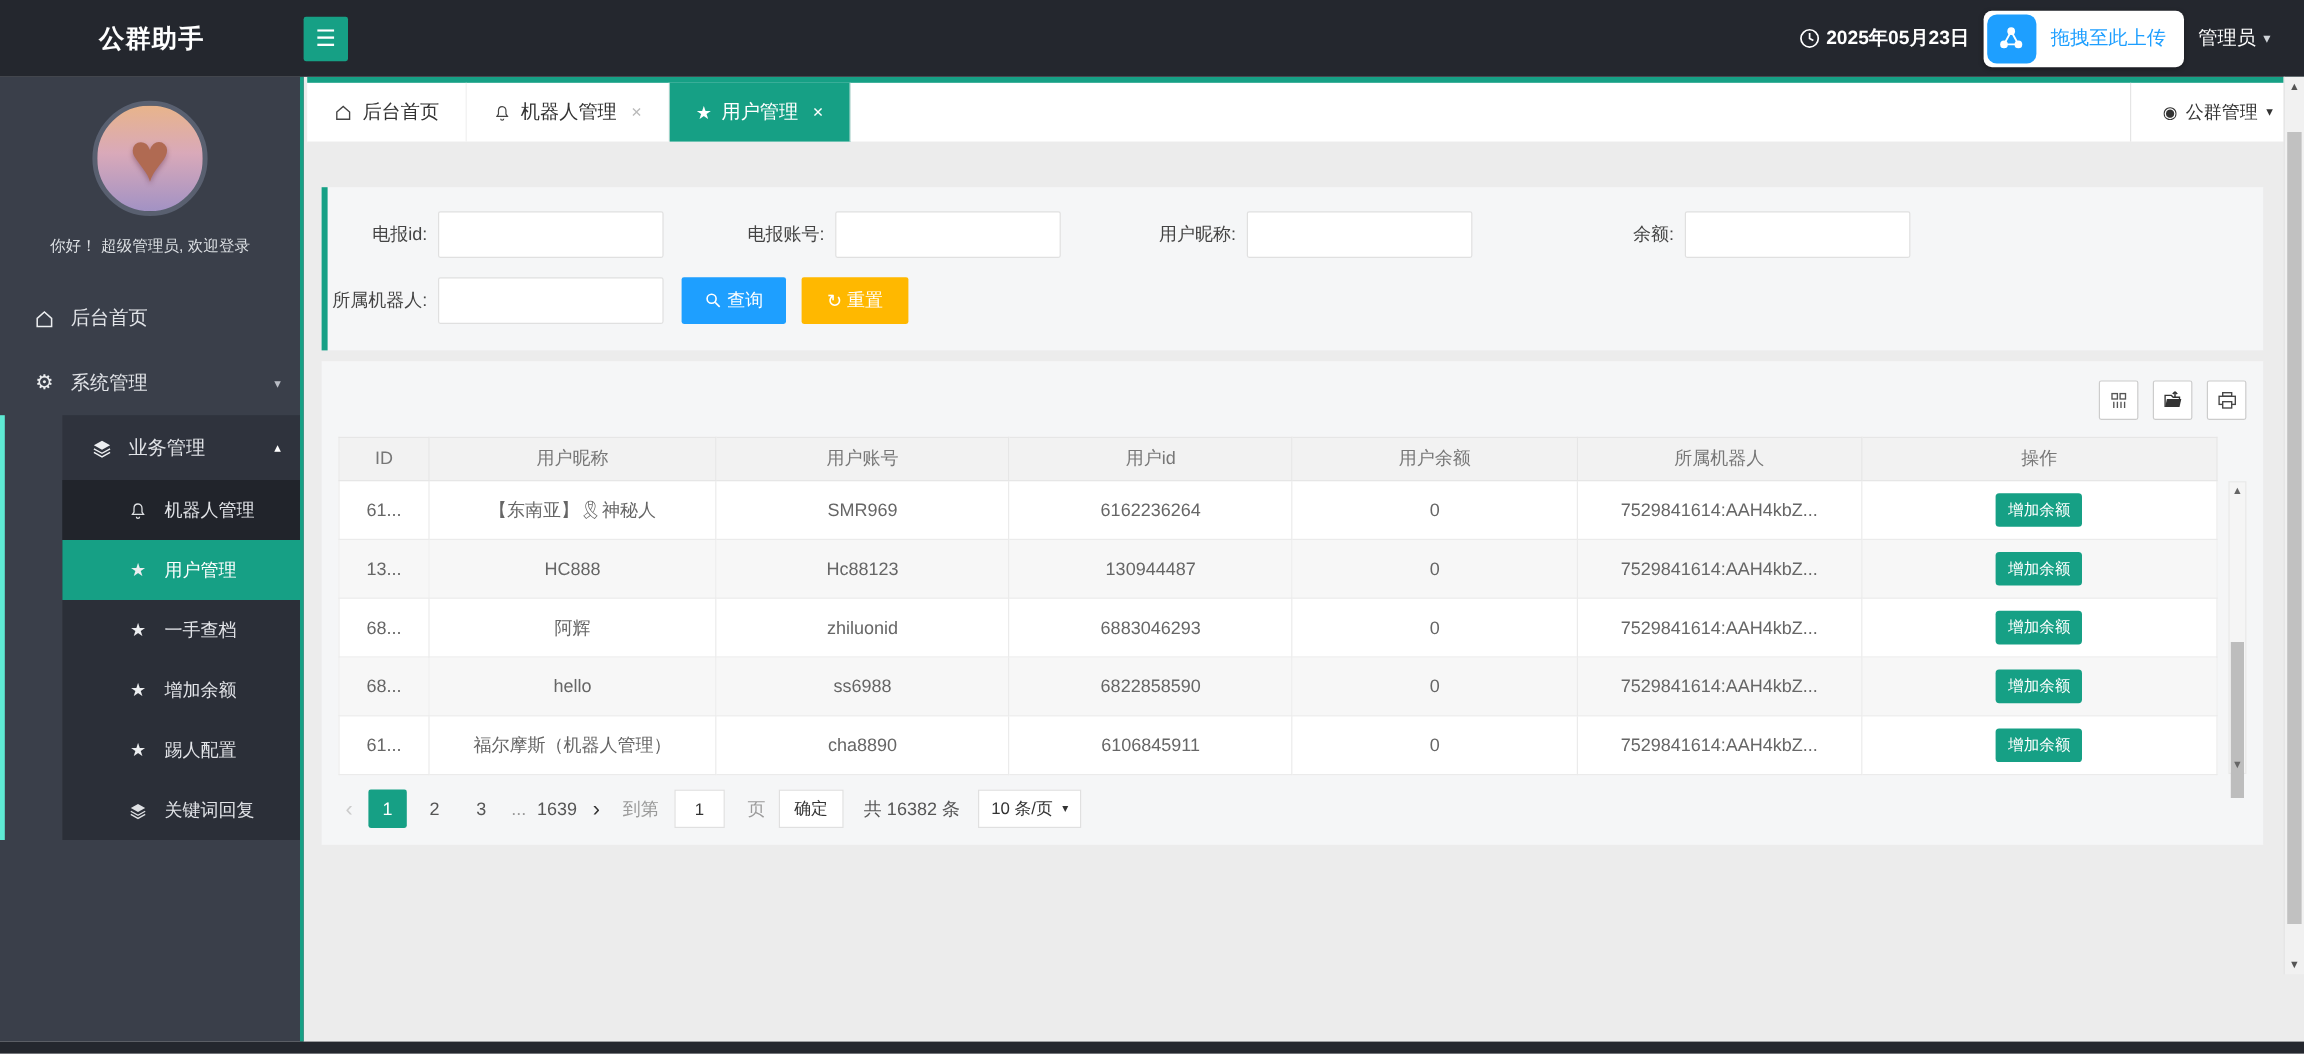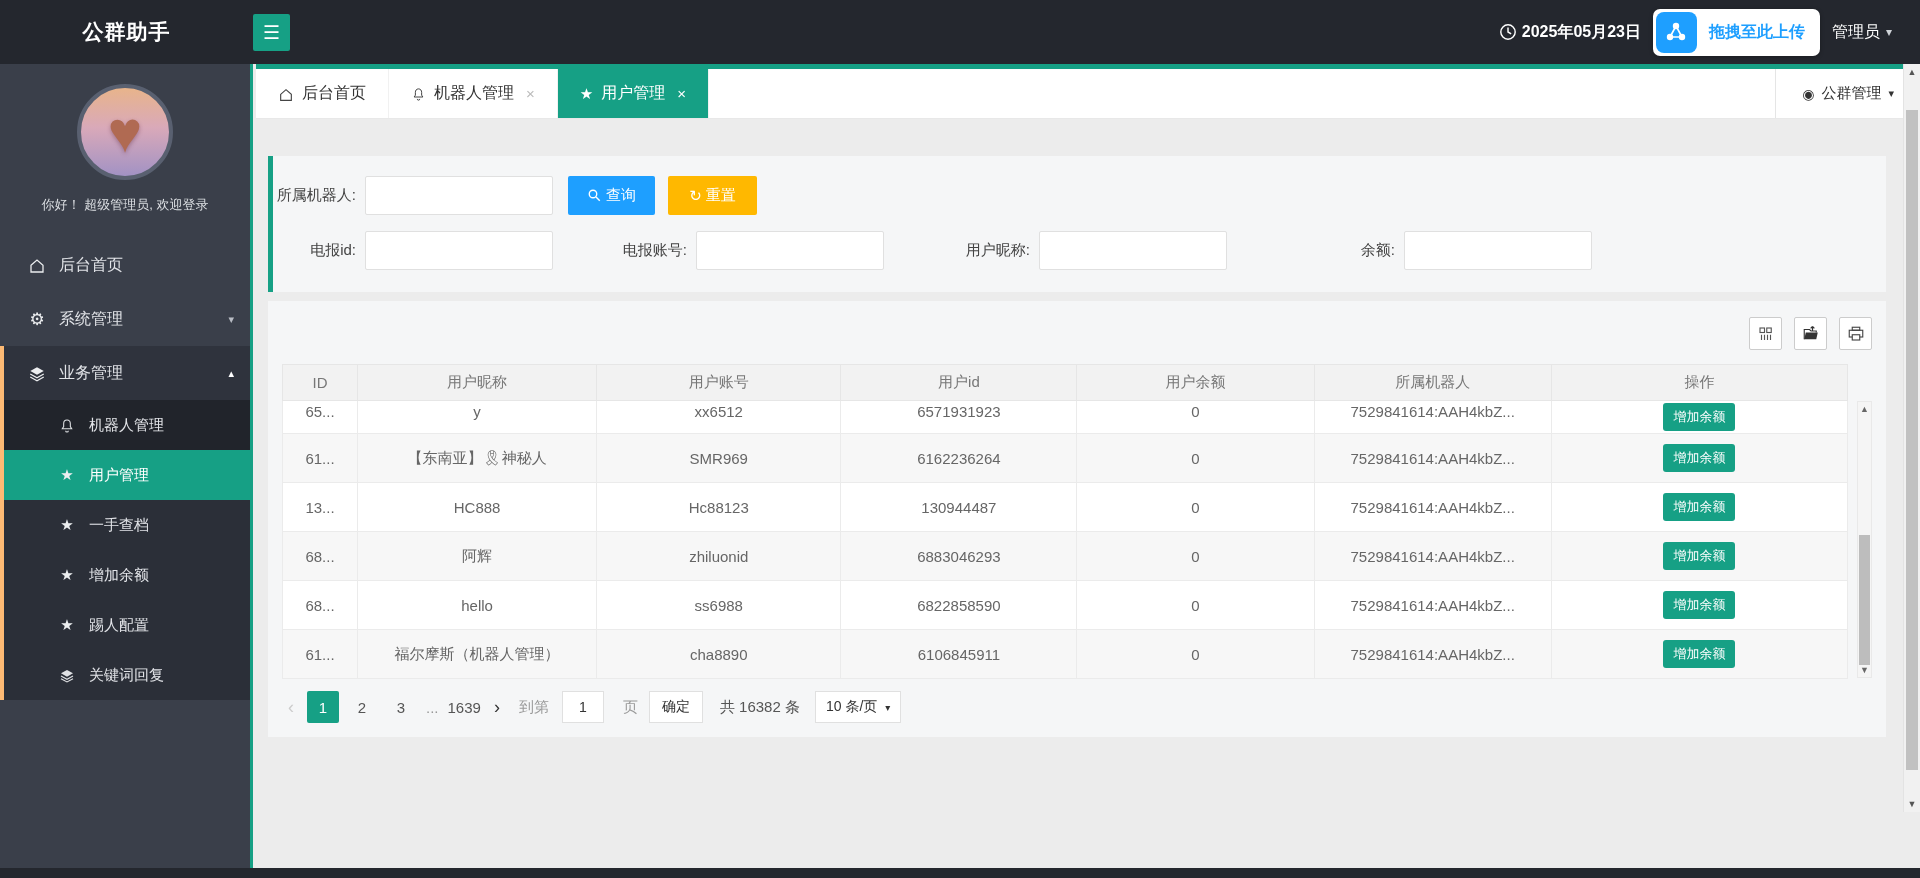--- a/index.html
+++ b/index.html
@@ -7,34 +7,34 @@
   .icon-svg { display:inline-block; vertical-align:middle; }
 
   
   .topbar { position:absolute; left:0; top:0; width:1920px; height:64px; background:#24272e; display:flex; align-items:center; z-index:30; }
   .brand { width:253px; color:#fff; font-size:21px; font-weight:bold; letter-spacing:1px; text-align:center; }
   .hamburger { width:37px; height:37px; background:#16a085; border:none; border-radius:2px; color:#fff; font-size:19px; cursor:pointer; line-height:37px; text-align:center; }
   .topbar-right { margin-left:auto; display:flex; align-items:center; gap:12px; padding-right:28px; }
   .date-wrap { display:flex; align-items:center; gap:5px; color:#fff; font-size:16px; font-weight:bold; }
   .upload-box { display:flex; align-items:center; background:#fff; border-radius:7px; height:47px; padding:3px; box-shadow:0 1px 4px rgba(0,0,0,.3); }
   .upload-ico { width:41px; height:41px; background:#1e9fff; border-radius:8px; display:flex; align-items:center; justify-content:center; }
-  .upload-text { color:#1e9fff; font-size:16px; font-weight:bold; padding:0 12px; }
+  .upload-text { color:#1e9fff; font-size:16px; font-weight:normal; padding:0 12px; }
   .admin-wrap { color:#fff; font-size:16px; display:flex; align-items:center; gap:6px; cursor:pointer; }
   .admin-caret { font-size:12px; color:#cfd3d8; }
 
   
   .sidebar { position:absolute; left:0; top:64px; width:253px; height:804px; background:#3a3f4a; border-right:3px solid #16a085; }
   .avatar-ring { width:96px; height:96px; border-radius:50%; border:4px solid #596070; margin:20px auto 0; background:linear-gradient(180deg,#e8b48b 0%,#d9a9b9 45%,#a292c4 100%); display:flex; align-items:center; justify-content:center; overflow:hidden; }
   .avatar-heart { font-size:58px; color:#b06a52; line-height:1; text-shadow:0 2px 4px rgba(90,40,60,.4); }
   .greeting { color:#dcdfe3; font-size:13px; text-align:center; margin-top:16px; }
   .menu { margin-top:24px; }
   .menu-item { height:54px; display:flex; align-items:center; padding-left:27px; color:#e2e4e8; font-size:16px; cursor:pointer; position:relative; }
   .menu-item .mi-icon { width:20px; margin-right:12px; text-align:center; font-size:17px; color:#eceef0; }
   .menu-caret { position:absolute; right:16px; font-size:11px; color:#b9bdc5; }
-  .menu-group.active { border-left:4px solid #fdba74; }
+  .menu-group.active { border-left:4px solid #5eead4;padding-left:48px; }
   .menu-group.active .menu-item.parent { background:#2f333d; padding-left:23px; }
   .menu-group.active .menu-caret { color:#fff; }
   .submenu { background:#2b2f38; }
   .submenu .menu-item { height:50px; padding-left:53px; font-size:15px; }
   .submenu .menu-item.shade { background:#21242b; }
   .submenu .menu-item.active { background:#16a085; color:#fff; }
   .submenu .mi-icon { font-size:15px; }
 
   
   .content { position:absolute; left:256px; top:64px; width:1664px; height:804px; background:#ececec; }
@@ -236,46 +236,46 @@
     <div class="tabbar-right">
       <span class="pageops-bullet">◉</span>
       <span>公群管理</span>
       <span class="pageops-caret">▾</span>
     </div>
   </div>
 
 
   <div class="query-panel">
     <div class="q-row">
-      <span class="q-label first">所属机器人:</span>
-      <input class="q-input" style="">
-      <button class="btn btn-search">
-        <svg class="icon-svg" width="15" height="15" viewBox="0 0 20 20">
-            <circle cx="8" cy="8" r="5" fill="none" stroke="#fff" stroke-width="1.8"></circle>
-            <path d="M12 12 L17 17" stroke="#fff" stroke-width="1.8"></path>
-          </svg>
-        <span>查询</span>
-      </button>
-      <button class="btn btn-reset">
-        <span>↻</span>
-        <span>重置</span>
-      </button>
-    </div>
-    <div class="q-row">
       <span class="q-label first">电报id:</span>
       <input class="q-input" style="">
       <span class="q-gap1"></span>
       <span class="q-label">电报账号:</span>
       <input class="q-input" style="">
       <span class="q-gap2"></span>
       <span class="q-label">用户昵称:</span>
       <input class="q-input" style="">
       <span class="q-gap3"></span>
       <span class="q-label">余额:</span>
       <input class="q-input" style="">
+    </div>
+    <div class="q-row">
+      <span class="q-label first">所属机器人:</span>
+      <input class="q-input" style="">
+      <button class="btn btn-search">
+        <svg class="icon-svg" width="15" height="15" viewBox="0 0 20 20">
+            <circle cx="8" cy="8" r="5" fill="none" stroke="#fff" stroke-width="1.8"></circle>
+            <path d="M12 12 L17 17" stroke="#fff" stroke-width="1.8"></path>
+          </svg>
+        <span>查询</span>
+      </button>
+      <button class="btn btn-reset">
+        <span>↻</span>
+        <span>重置</span>
+      </button>
     </div>
   </div>
 
   <div class="table-panel">
     <div class="tp-toolbar">
       <div class="tool-btn">
         <svg width="18" height="18" viewBox="0 0 24 24">
             <rect x="4" y="4" width="6" height="6" fill="none" stroke="#555" stroke-width="1.5"></rect>
             <rect x="13" y="4" width="6" height="6" fill="none" stroke="#555" stroke-width="1.5"></rect>
             <path d="M6 13 V20 M10 13 V20 M14 13 V20 M18 13 V20" stroke="#555" stroke-width="1.5"></path>
@@ -305,29 +305,20 @@
             <th class="col-nick">用户昵称</th>
             <th class="col-acc">用户账号</th>
             <th class="col-uid">用户id</th>
             <th class="col-bal">用户余额</th>
             <th class="col-bot">所属机器人</th>
             <th class="col-op">操作</th>
           </tr>
         </thead>
         <tbody>
 
-            <tr class="row clipped">
-              <td>65...</td>
-              <td>y</td>
-              <td>xx6512</td>
-              <td>6571931923</td>
-              <td>0</td>
-              <td>7529841614:AAH4kbZ...</td>
-              <td><button class="act-btn">增加余额</button></td>
-            </tr>
 
             <tr class="row">
               <td>61...</td>
               <td>【东南亚】🎗神秘人</td>
               <td>SMR969</td>
               <td>6162236264</td>
               <td>0</td>
               <td>7529841614:AAH4kbZ...</td>
               <td><button class="act-btn">增加余额</button></td>
             </tr>

